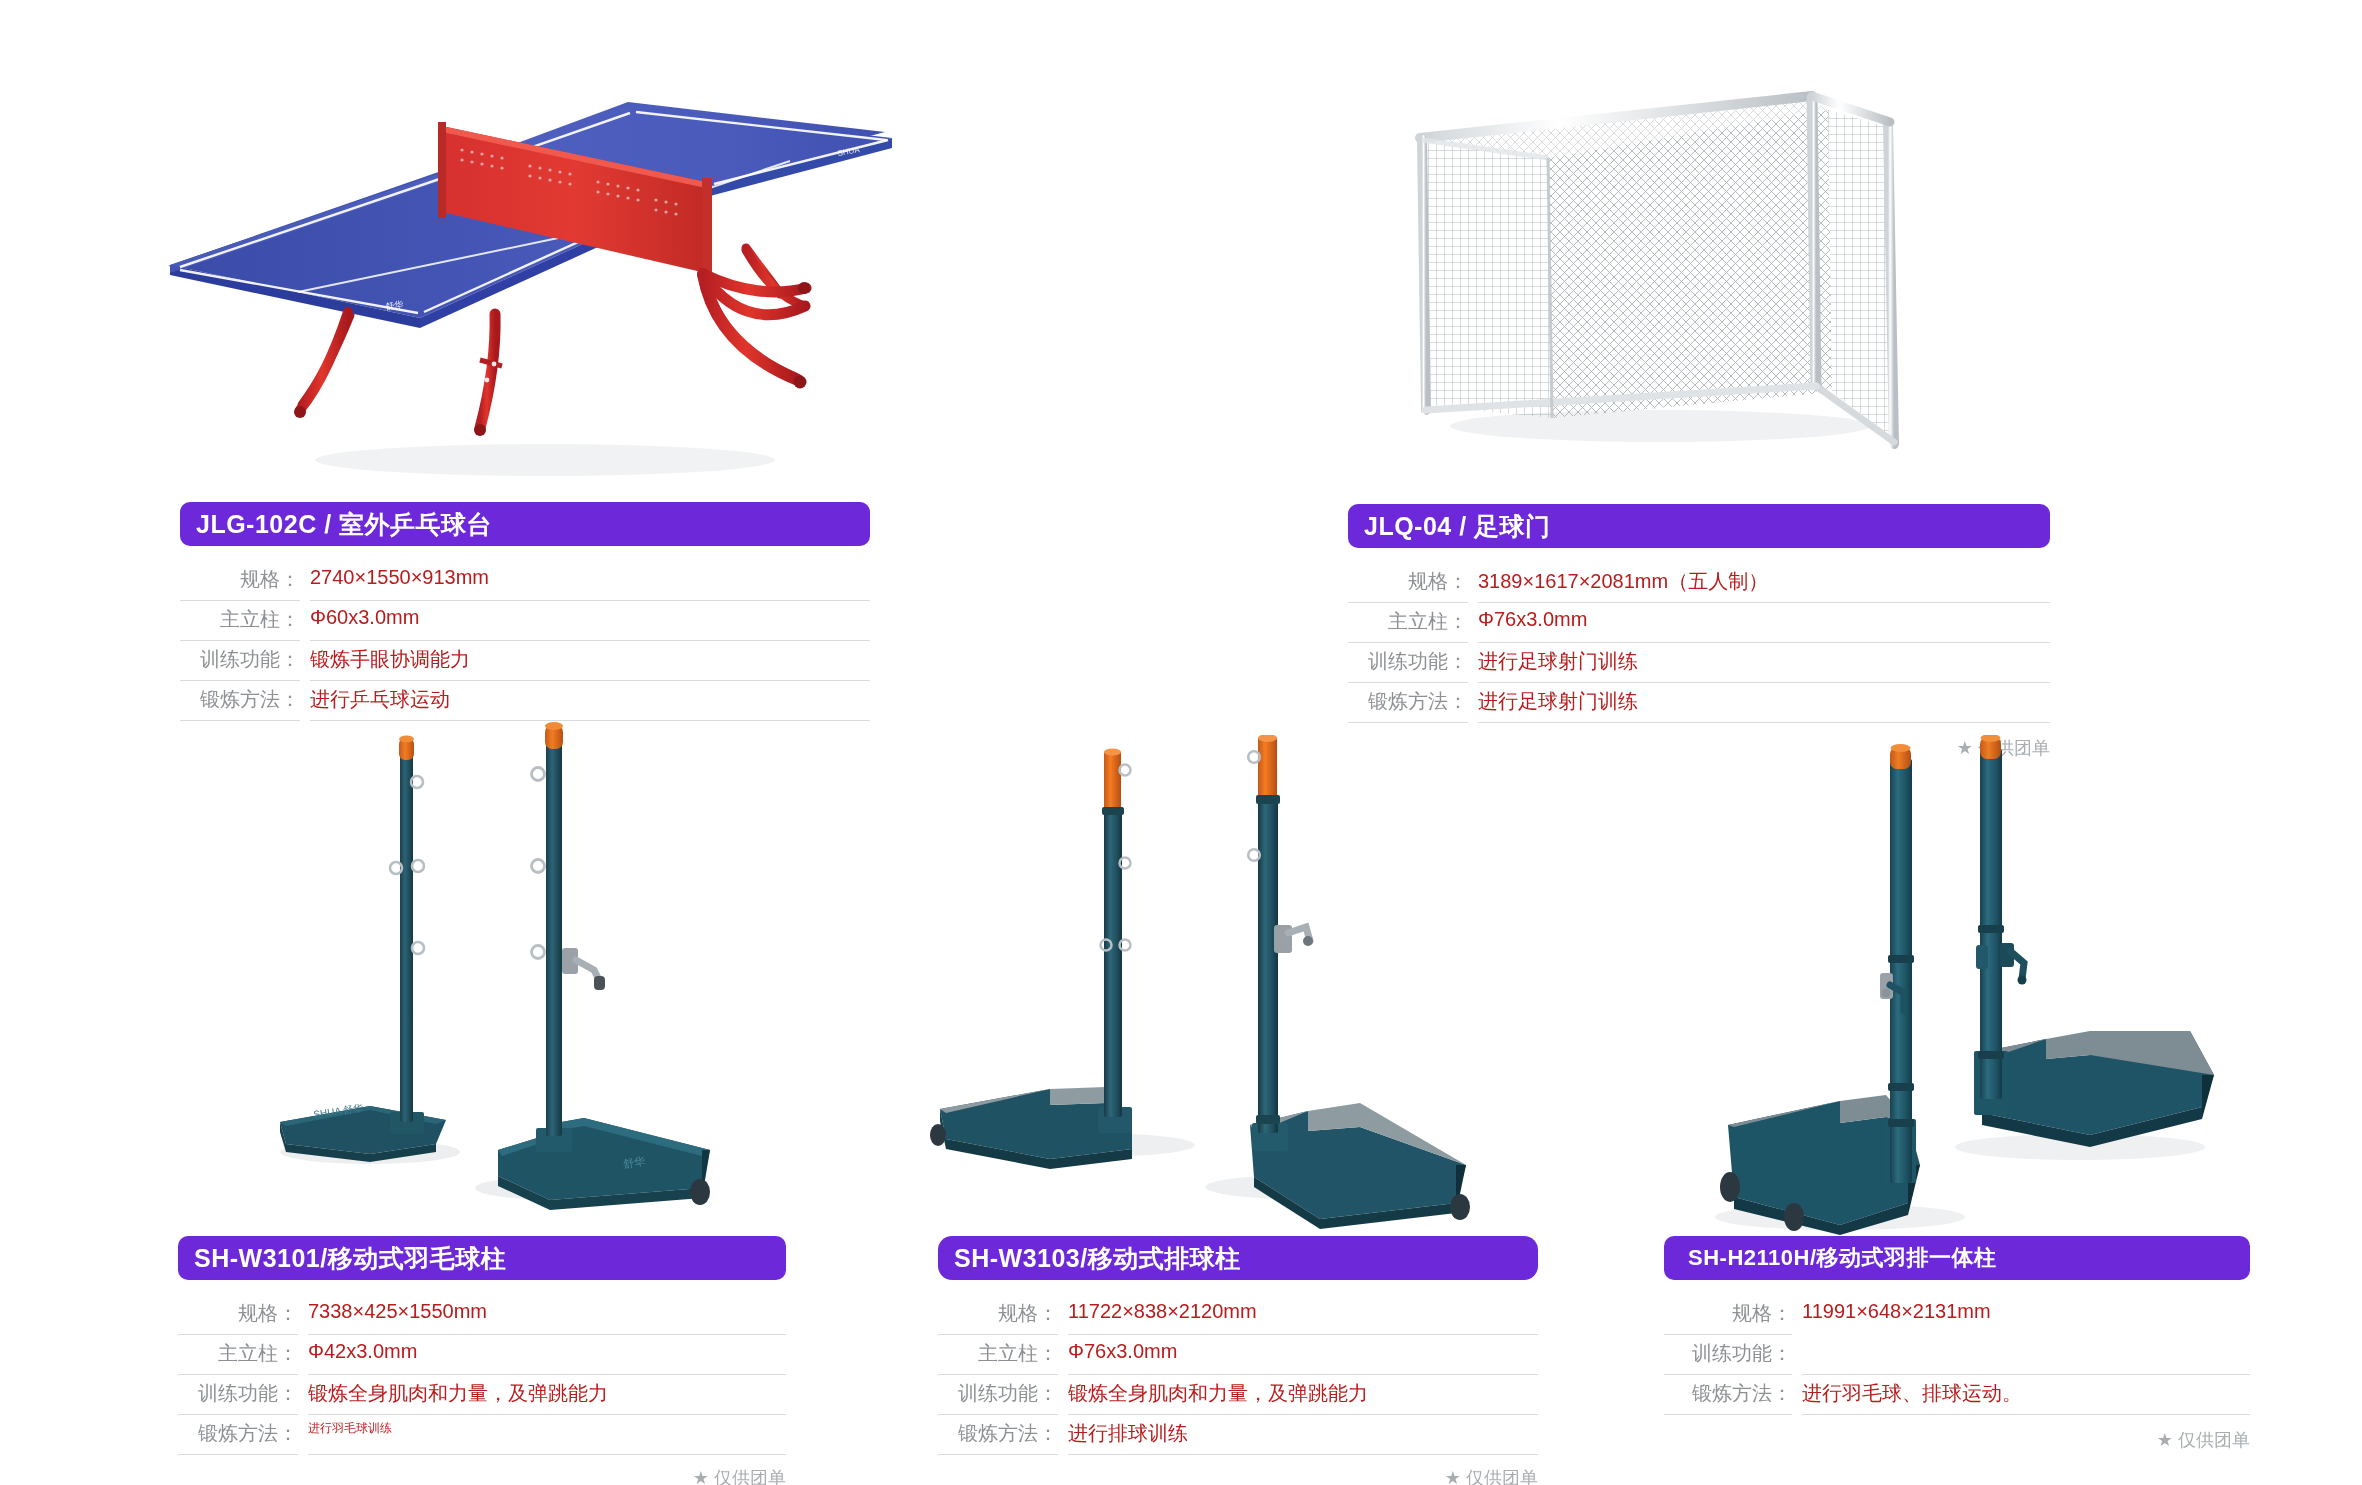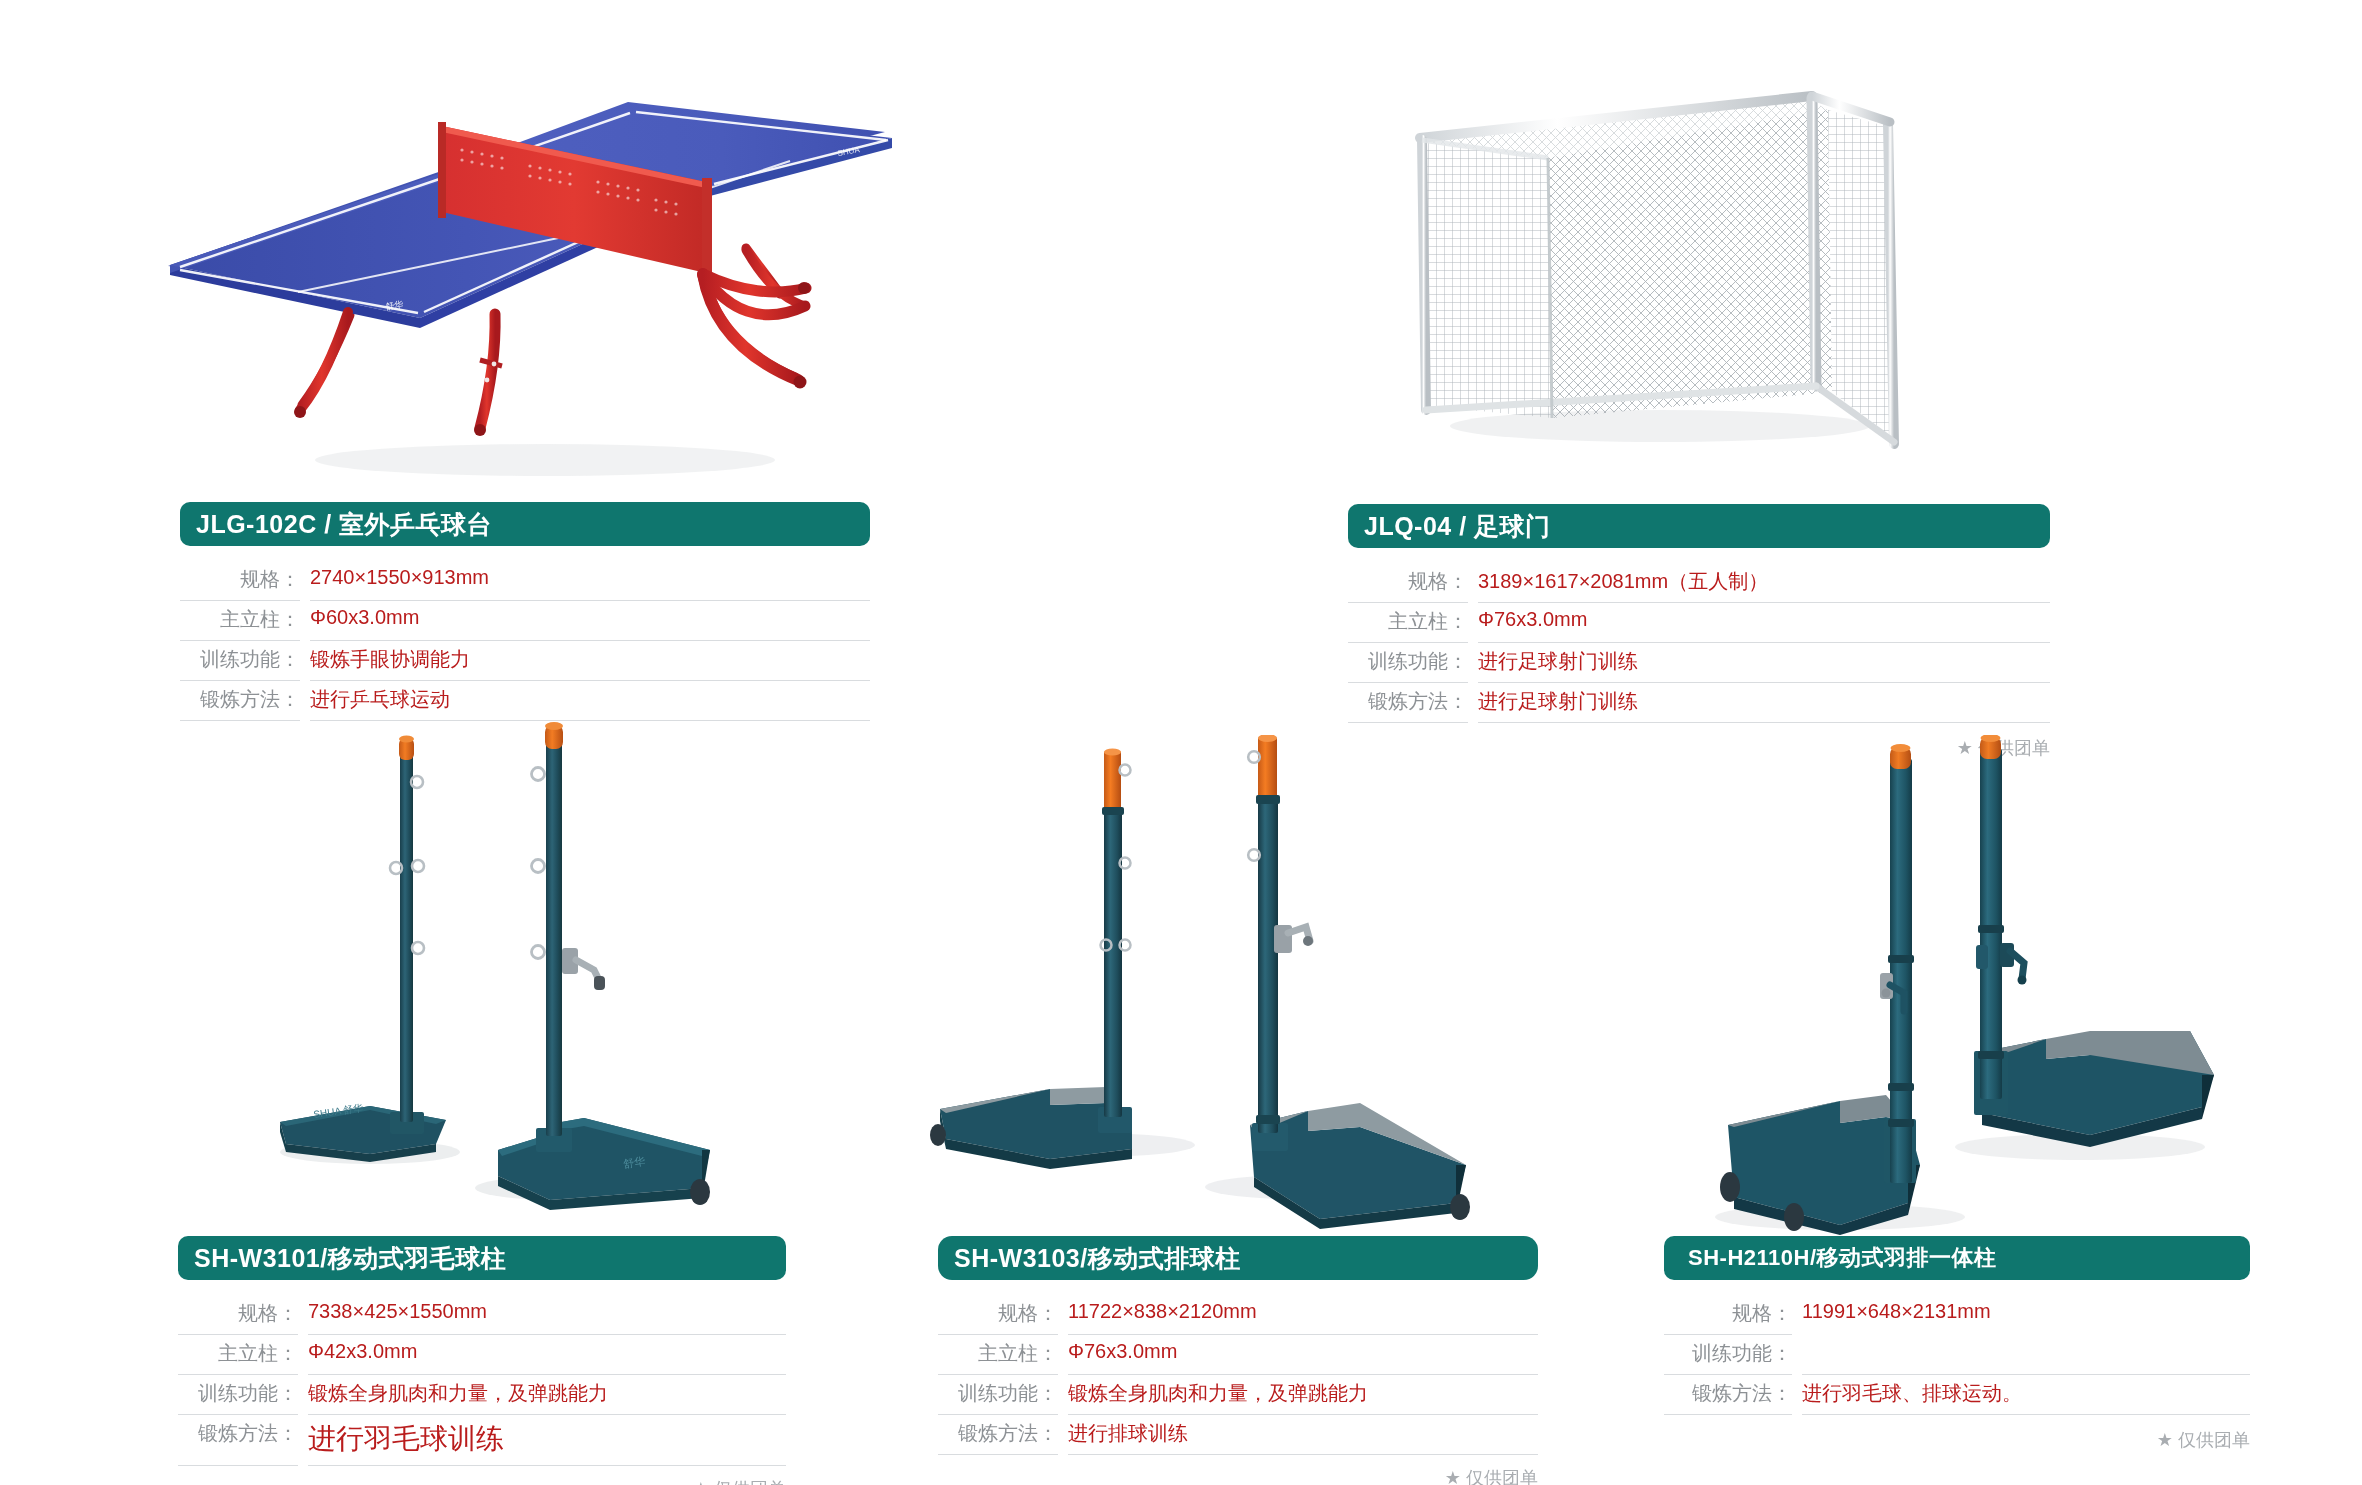--- a/index.html
+++ b/index.html
@@ -21,21 +21,21 @@
     height: 1485px;
     background: #ffffff;
   }
 
   
   .card {
     position: absolute;
   }
 
   .banner {
-    background: #0f766e;
+    background: #6d28d9;
     border-radius: 10px;
     height: 44px;
     display: flex;
     align-items: center;
     color: #ffffff;
     font-weight: bold;
     letter-spacing: 0.5px;
     box-sizing: border-box;
   }
   .banner-title {
@@ -437,21 +437,21 @@
         <div class="spec-value" style="font-size:20px;">Φ42x3.0mm</div>
       </div>
       <div class="spec-row">
         <div class="spec-label" style="width:120px; font-size:20px;">训练功能：</div>
         <div class="spec-gap"></div>
         <div class="spec-value" style="font-size:20px;">锻炼全身肌肉和力量，及弹跳能力</div>
       </div>
       <div class="spec-row">
         <div class="spec-label" style="width:120px; font-size:20px;">锻炼方法：</div>
         <div class="spec-gap"></div>
-        <div class="spec-value" style="font-size:28px;">进行羽毛球训练</div>
+        <div class="spec-value" style="font-size:12px;">进行羽毛球训练</div>
       </div>
       <div class="spec-row spec-rule">
         <div class="spec-label" style="width:120px;"></div>
         <div class="spec-gap"></div>
         <div class="spec-value"></div>
       </div>
     </div>
     <div class="note" style="margin-top:12px; font-size:18px;">★ 仅供团单</div>
   </div>
 

